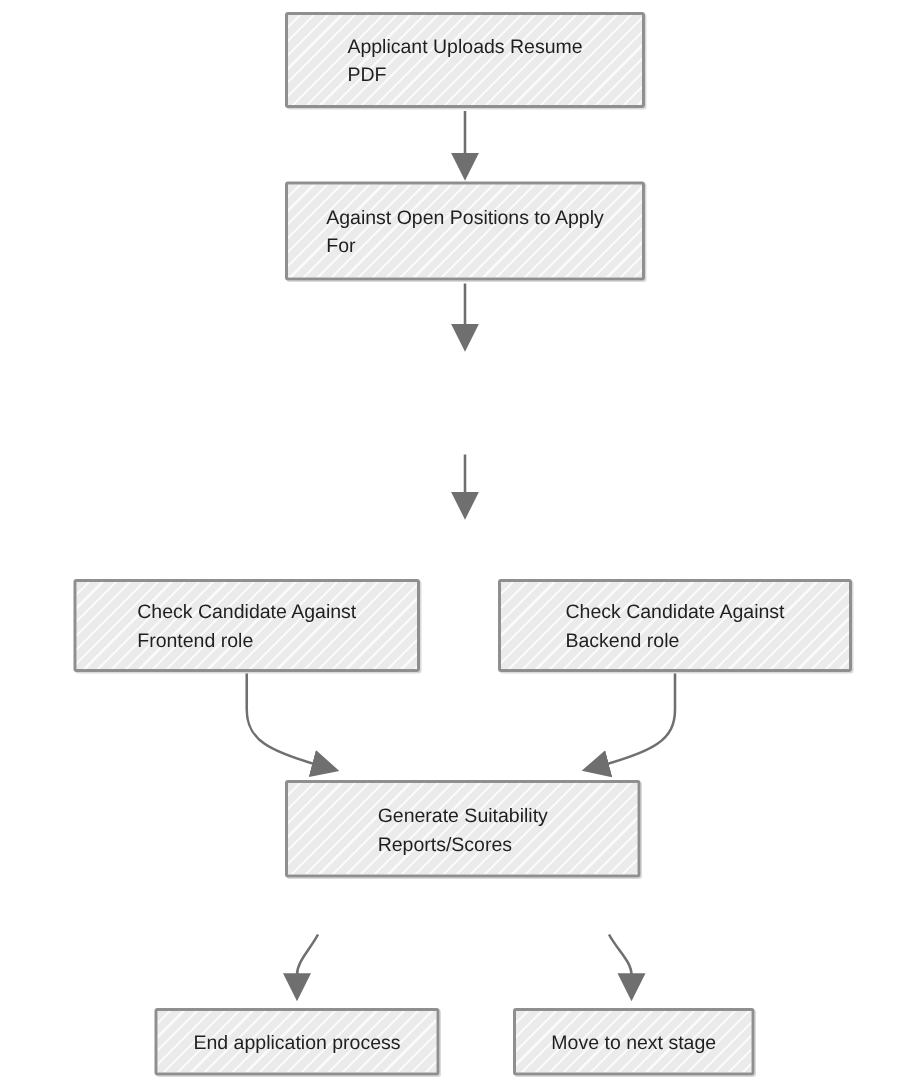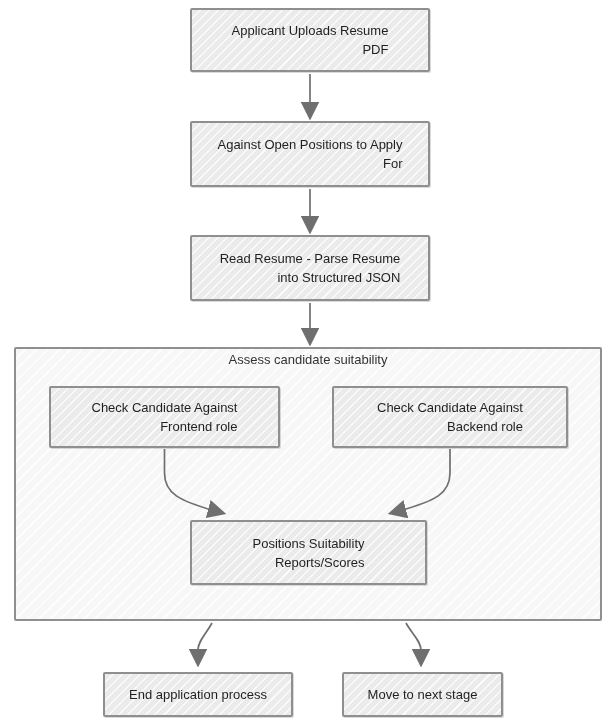--- a/index.html
+++ b/index.html
@@ -44,21 +44,21 @@
     border-radius: 2px;
     background: repeating-linear-gradient(
       135deg,
       var(--node-fill, #ebebeb) 0px, var(--node-fill, #ebebeb) 5px,
       #fafafa 5px, #fafafa 6.5px
     );
     box-shadow: 1px 1px 0 rgba(150,150,150,0.35);
     display: flex;
     align-items: center;
     justify-content: center;
-    text-align: right;
+    text-align: left;
     z-index: 2;
   }
   .node-label {
     white-space: pre-line;
     font-size: 13px;
     line-height: 19px;
     color: var(--text, #1f1f1f);
     padding: 0 6px;
   }
   .n-upload   { left:190px; top:8px;   width:240px; height:64px; }
@@ -80,51 +80,44 @@
     fill: none;
     stroke: var(--arrow, #6f6f6f);
     stroke-width: 1.7;
   }
 </style>
 </head>
 <body>
 
 <div class="stage">
 
-  <div class="subgraph">
-    <div class="subgraph-title">Assess candidate suitability</div>
-  </div>
 
   <div class="node n-upload">
     <span class="node-label">Applicant Uploads Resume
 PDF</span>
   </div>
 
   <div class="node n-select">
     <span class="node-label">Against Open Positions to Apply
 For</span>
   </div>
 
-  <div class="node n-parse">
-    <span class="node-label">Read Resume - Parse Resume
-into Structured JSON</span>
-  </div>
 
   <div class="node n-frontend">
     <span class="node-label">Check Candidate Against
 Frontend role</span>
   </div>
 
   <div class="node n-backend">
     <span class="node-label">Check Candidate Against
 Backend role</span>
   </div>
 
   <div class="node n-generate">
-    <span class="node-label">Positions Suitability
+    <span class="node-label">Generate Suitability
 Reports/Scores</span>
   </div>
 
   <div class="node n-next">
     <span class="node-label">Move to next stage</span>
   </div>
 
   <div class="node n-end">
     <span class="node-label">End application process</span>
   </div>

